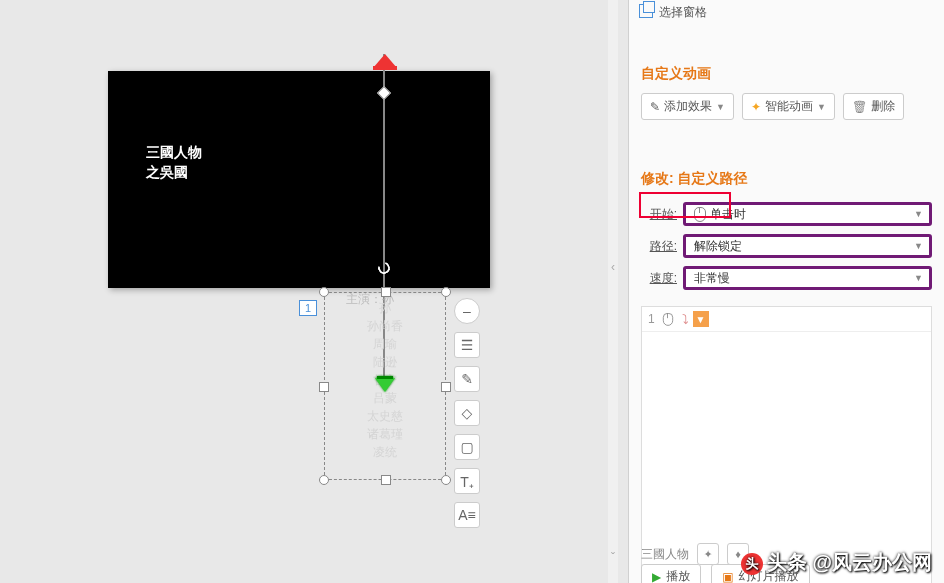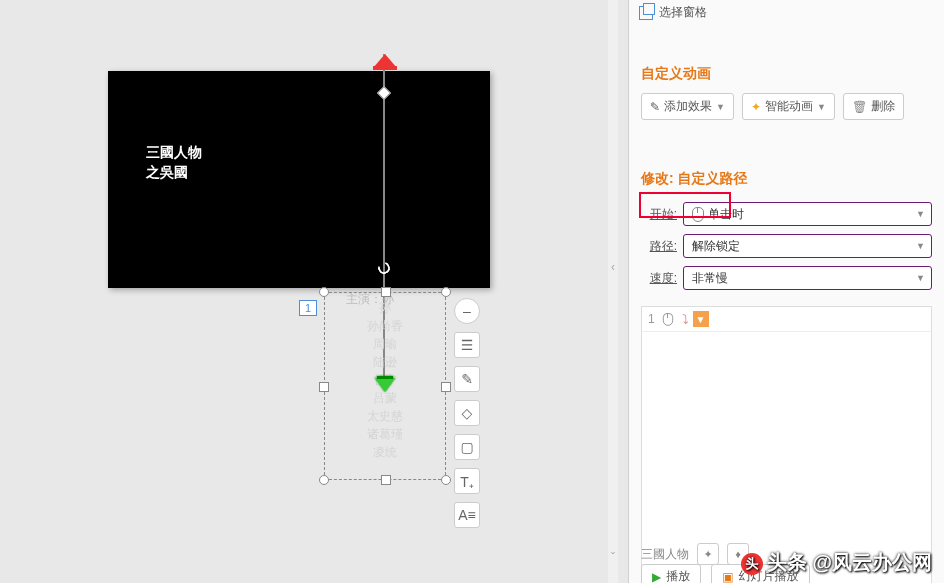--- a/index.html
+++ b/index.html
@@ -35,34 +35,34 @@
 
   .float-toolbar { position: absolute; left: 454px; top: 298px; width: 26px; }
   .float-btn { width: 26px; height: 26px; background: #fff; border: 1px solid #ccc; border-radius: 3px; margin-bottom: 8px; display:flex; align-items:center; justify-content:center; font-size:14px; color:#666; cursor:pointer;}
   .float-btn.round { border-radius: 50%; }
 
   .sidebar {
     position: absolute; right: 0; top: 0; width: 316px; height: 583px;
     background: #fafafa; border-left: 1px solid #d0d0d0; padding: 0;
   }
   .sidebar-drag { position:absolute; left:-10px; top:0; width:10px; height:583px; background:transparent;}
-  .top-link { padding: 4px 10px 8px 10px; display:flex; align-items:center; gap:6px; font-size:12px; color:#555;}
+  .top-link { padding: 4px 10px 8px 10px; display:flex; gap:6px; font-size:12px; color:#555;}
   .sel-icon{width:14px;height:14px;border:1.5px solid #4a90d9;position:relative;}
   .sel-icon::after{content:'';position:absolute;left:3px;top:-4px;width:10px;height:10px;border:1.5px solid #4a90d9;background:#fafafa;}
 
   .sec-title { color: #e67817; font-size: 14px; font-weight: bold; padding: 8px 12px 10px; margin-top: 28px; }
   .btn-row { display:flex; gap:8px; padding: 0 12px 14px; }
   .btn { background:#fff; border:1px solid #ccc; border-radius:3px; padding: 4px 8px; font-size:12px; display:flex; align-items:center; gap:4px; cursor:pointer; color:#555;}
   .btn .star{color:#f5a623;}
   .btn .trash{color:#888;}
   .btn .caret{font-size:9px;color:#888;}
 
   .form-row { display:flex; align-items:center; padding: 4px 12px; gap:6px; }
   .form-label { width: 36px; font-size: 12px; color: #555; text-align:right;text-decoration:underline;}
-  .form-select { flex:1; background:#fff; border:1px solid #701a75; border-radius:3px; height:24px; padding: 0 22px 0 8px; font-size:12px; color:#333; position:relative; display:flex; align-items:center;}
+  .form-select { flex:1; background:#fff; border:3px solid #701a75; border-radius:3px; height:24px; padding: 0 22px 0 8px; font-size:12px; color:#333; position:relative; display:flex; align-items:center;}
   .form-select .caret { position:absolute; right:6px; font-size:9px; color:#888;}
   .mouse-icon{width:12px;height:14px;display:inline-block;margin-right:4px;position:relative;}
   .mouse-icon::before{content:'';position:absolute;width:10px;height:13px;border:1px solid #888;border-radius:5px 5px 6px 6px;}
   .mouse-icon::after{content:'';position:absolute;left:5px;top:0;width:1px;height:6px;background:#888;}
 
   .speed-highlight{position:absolute;left:639px;top:192px;width:92px;height:26px;border:2px solid #e03;z-index:5;}
 
   .anim-list { margin: 12px 12px 0; border:1px solid #ddd; height: 278px; background:#fff; overflow:auto;}
   .anim-item { display:flex; align-items:center; padding: 4px 6px; font-size:12px; gap:4px; border-bottom:1px solid #eee;}
   .anim-item .num{color:#999;width:10px;}

